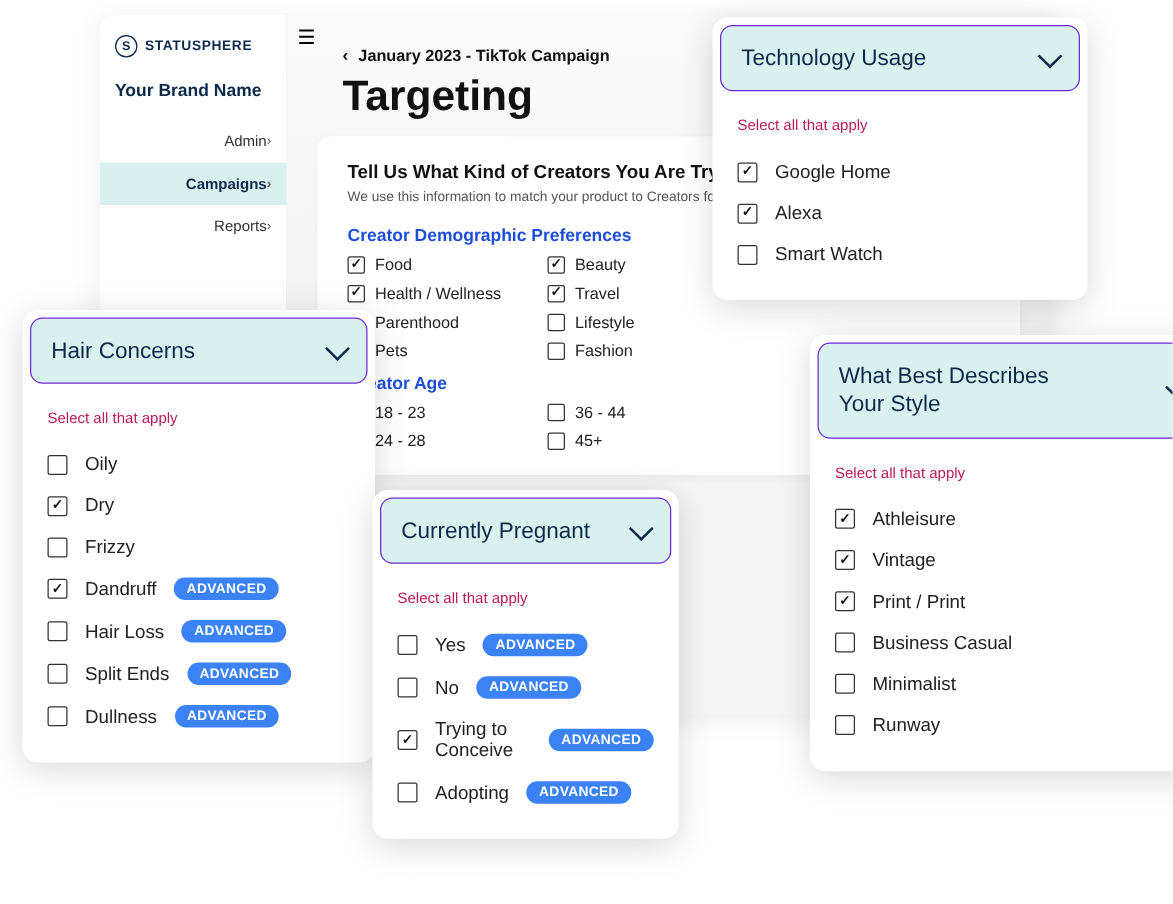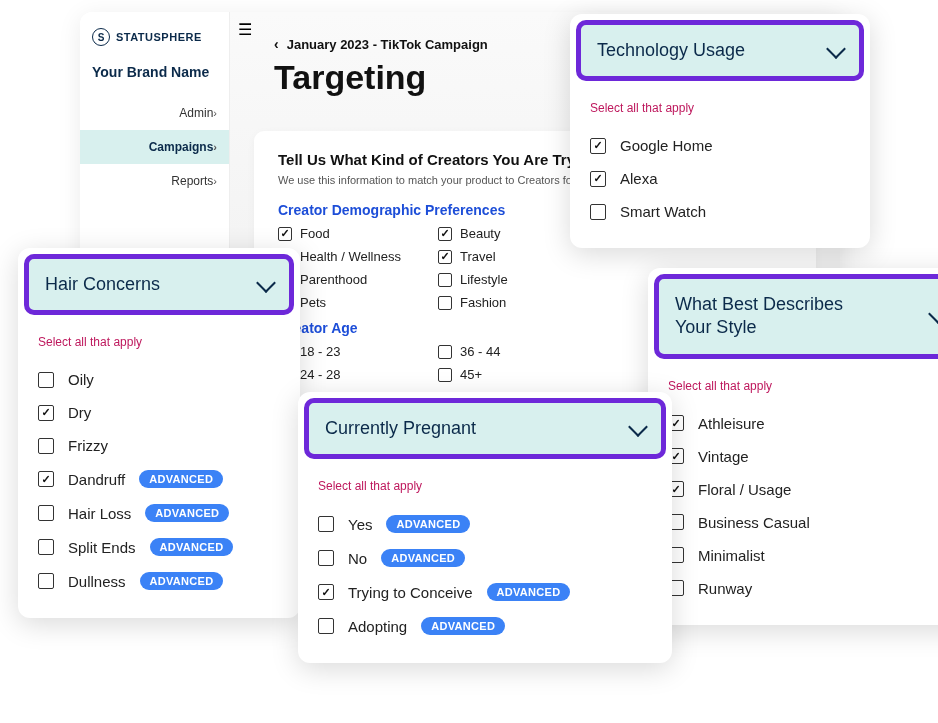--- a/index.html
+++ b/index.html
@@ -58,21 +58,21 @@
   padding: 16px 24px;
   position: relative;
 }
 .hamburger { position: absolute; top: 8px; left: 8px; font-size: 16px; cursor: pointer; }
 .breadcrumb {
   display: flex; align-items: center; gap: 8px;
   font-size: 13px; font-weight: 600; color: #111;
   margin-top: 8px; margin-left: 20px;
 }
 .bc-caret { font-size: 14px; }
-.page-title { font-size: 34px; font-weight: 800; color: #111; margin: 6px 0 34px 20px; }
+.page-title { font-size: 34px; font-weight: 800; color: #111; margin: 6px 0 12px 20px; }
 .content-card {
   background: #fff;
   border-radius: 10px;
   padding: 20px 24px;
   box-shadow: 0 2px 8px rgba(0,0,0,0.04);
 }
 .card-heading { font-size: 15px; font-weight: 700; color: #111; margin-bottom: 6px; }
 .card-sub { font-size: 11px; color: #555; margin-bottom: 16px; }
 .section-title { font-size: 14px; font-weight: 700; color: #1d4ed8; margin: 10px 0 8px; }
 .check-grid { display: grid; grid-template-columns: 160px 160px; row-gap: 8px; }
@@ -86,21 +86,21 @@
 
 .panel {
   position: absolute;
   background: #fff;
   border-radius: 12px;
   box-shadow: 0 6px 28px rgba(0,0,0,0.15);
   overflow: hidden;
 }
 .panel-header {
   background: #d8f0ee;
-  border: 5px solid #6d28d9;
+  border: 1px solid #6d28d9;
   border-radius: 10px;
   margin: 6px;
   padding: 14px 16px;
   display: flex;
   justify-content: space-between;
   align-items: center;
   cursor: pointer;
 }
 .panel-title { font-size: 18px; font-weight: 500; color: #0b2a4a; line-height: 1.3; }
 .chev-down {
@@ -123,21 +123,21 @@
   color: #fff;
   font-size: 11px;
   font-weight: 700;
   letter-spacing: 0.3px;
   padding: 3px 10px;
   border-radius: 999px;
 }
 
 #panel-hair { top: 248px; left: 18px; width: 282px; }
 #panel-tech { top: 14px; left: 570px; width: 300px; }
-#panel-pregnant { top: 392px; left: 298px; width: 374px; }
+#panel-pregnant { top: 392px; left: 298px; width: 245px; }
 #panel-style { top: 268px; left: 648px; width: 324px; }
 #panel-style .panel-title { max-width: 190px; }
 </style>
 </head>
 <body>
 
 <div class="app-window">
   <div class="sidebar">
     <div class="logo-row">
       <div class="logo-circle">S</div>
@@ -306,21 +306,21 @@
         <div class="opt-row">
           <span class="chk checked"></span>
           <span>Athleisure</span>
         </div>
         <div class="opt-row">
           <span class="chk checked"></span>
           <span>Vintage</span>
         </div>
         <div class="opt-row">
           <span class="chk checked"></span>
-          <span>Floral / Usage</span>
+          <span>Print / Print</span>
         </div>
         <div class="opt-row">
           <span class="chk"></span>
           <span>Business Casual</span>
         </div>
         <div class="opt-row">
           <span class="chk"></span>
           <span>Minimalist</span>
         </div>
         <div class="opt-row">

